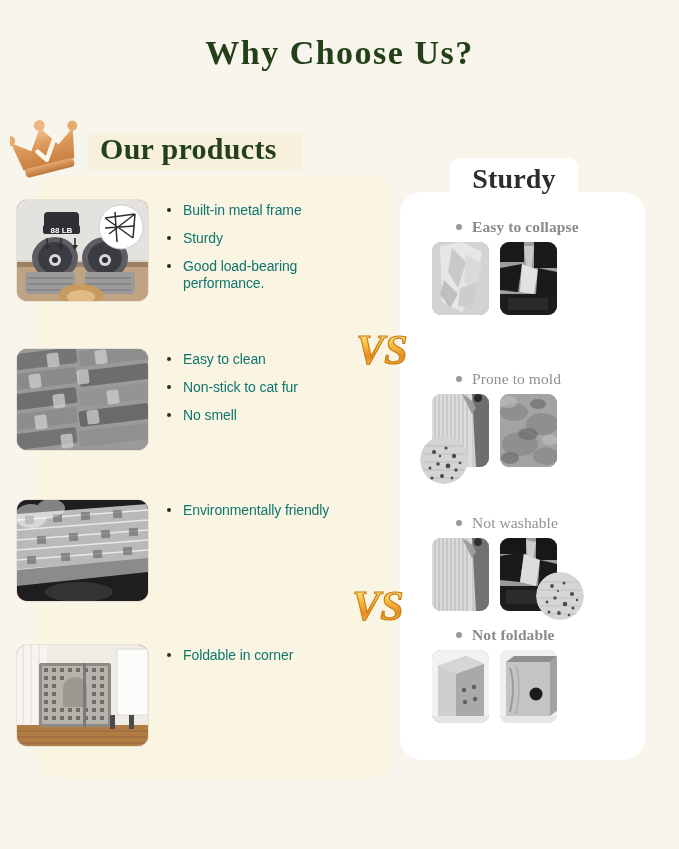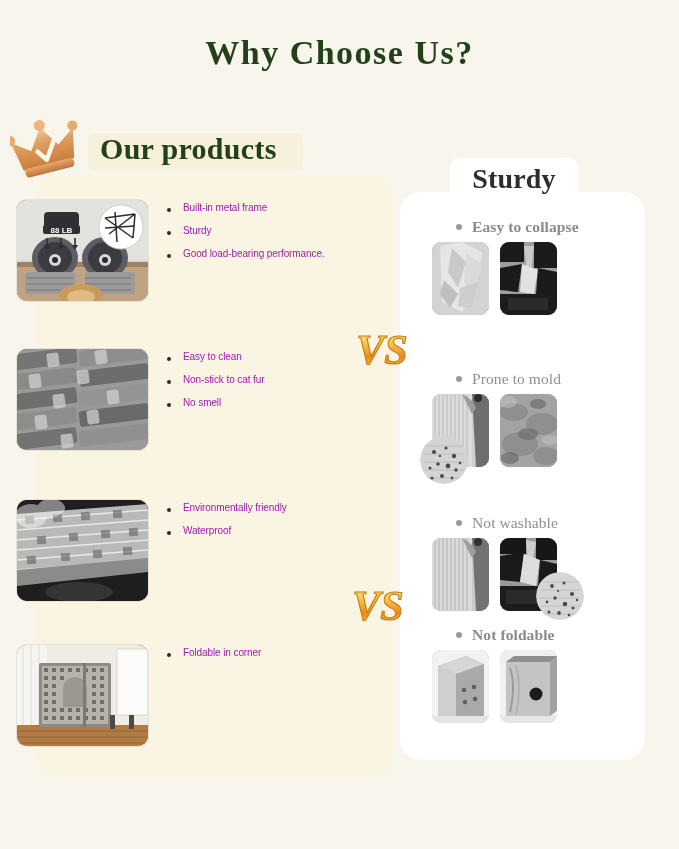--- a/index.html
+++ b/index.html
@@ -113,23 +113,23 @@
   .lthumb svg { display: block; }
   .lbullets {
     position: absolute;
     left: 166px;
     width: 190px;
     top: 2px;
   }
   .lbullet {
     position: relative;
     padding-left: 17px;
-    font-size: 10px;
+    font-size: 14px;
     line-height: 1.22;
-    color: #a21caf;
+    color: #0f766e;
     margin-bottom: 11px;
     letter-spacing: -0.1px;
   }
   .lbullet::before {
     content: "";
     position: absolute;
     left: 1px;
     top: 6px;
     width: 4px;
     height: 4px;
@@ -355,21 +355,20 @@
       <path d="M0 70 L131 58 L131 72 L0 86 Z" fill="#8b8b8b"></path>
       <ellipse cx="62" cy="92" rx="34" ry="10" fill="#3a3a3a" opacity="0.8"></ellipse>
       <g fill="#ffffff" opacity="0.45">
         <ellipse cx="14" cy="16" rx="16" ry="12"></ellipse>
         <ellipse cx="34" cy="8" rx="14" ry="9"></ellipse>
       </g>
     </svg>
   </div>
   <div class="lbullets">
     <div class="lbullet">Environmentally friendly</div>
-    <div class="lbullet">Waterproof</div>
   </div>
 </div>
 
 <div class="lrow" style="top:645px;">
   <div class="lthumb">
     <svg viewBox="0 0 131 101" width="131" height="101">
       <rect width="131" height="101" fill="#efece6"></rect>
       <rect x="0" y="0" width="30" height="82" fill="#f6f4f0"></rect>
       <g stroke="#e0dcd4" stroke-width="1">
         <path d="M6 0 v82 M14 0 v82 M22 0 v82"></path>

